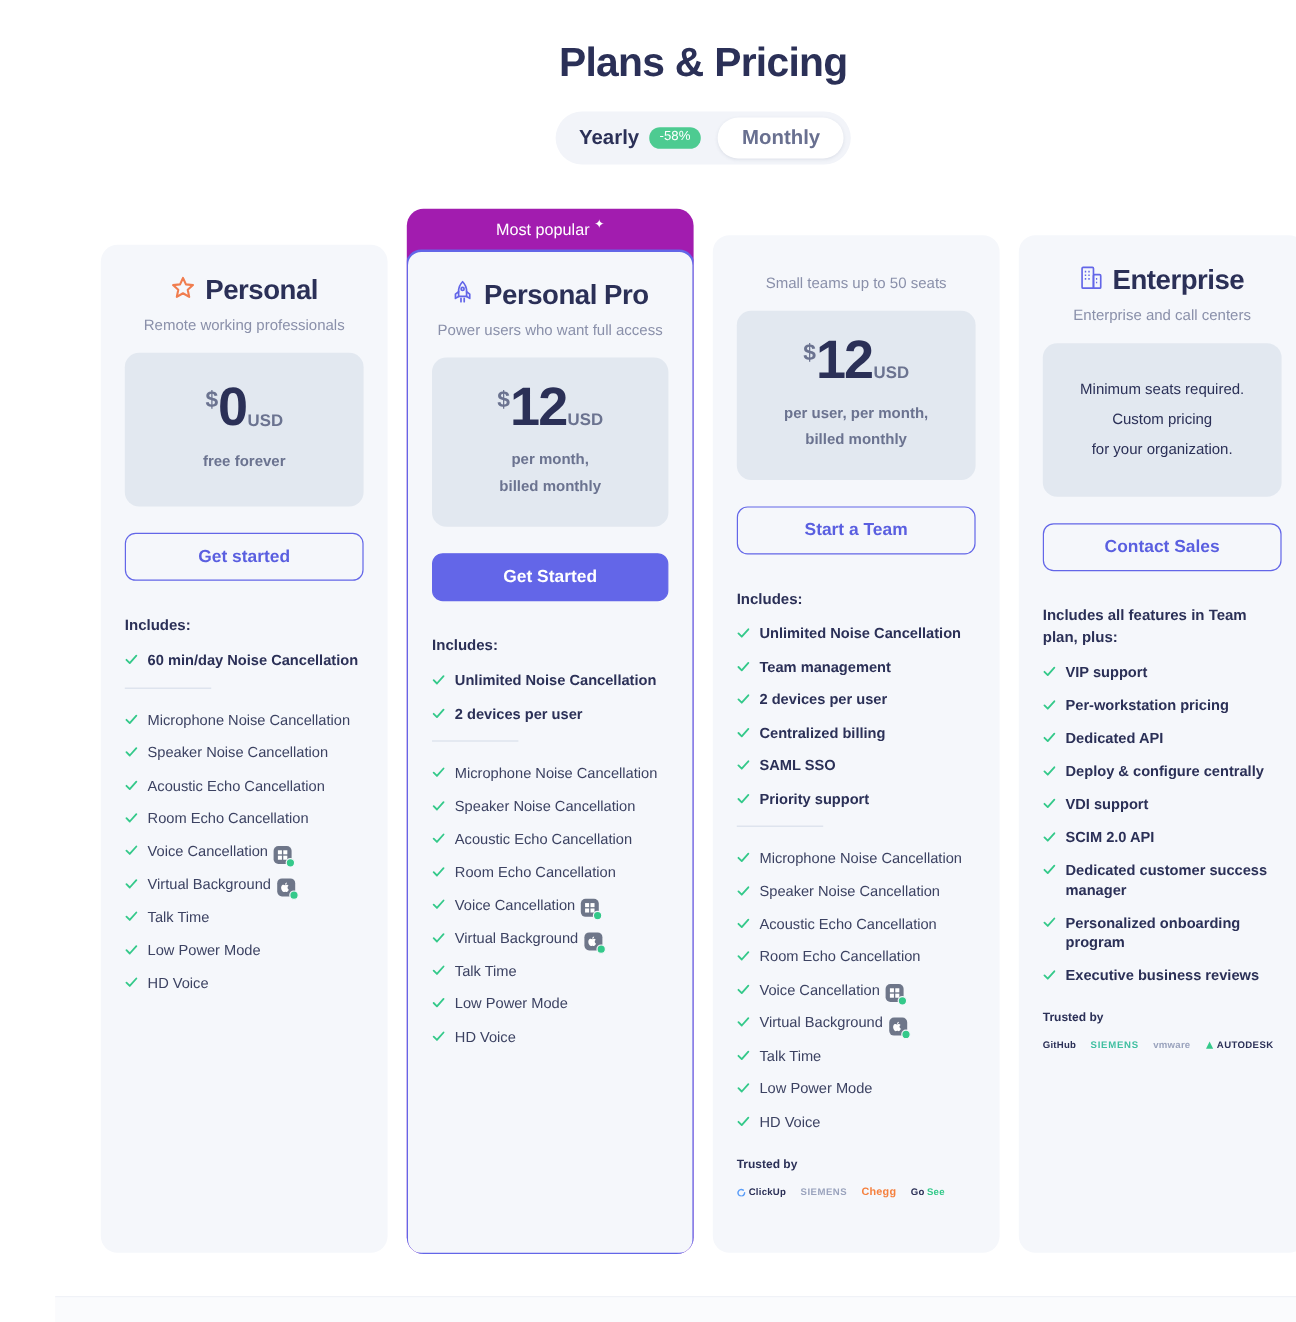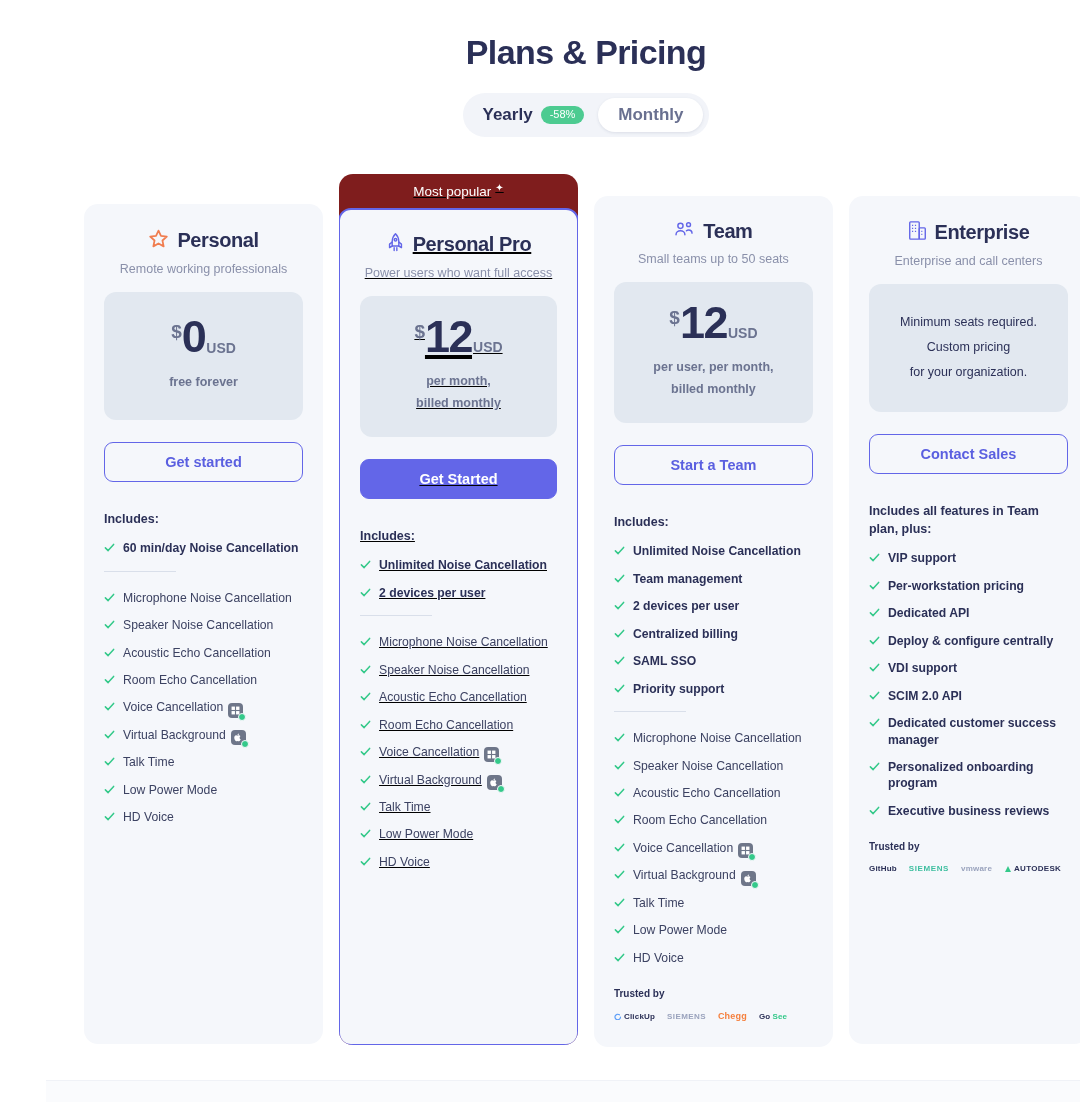--- a/index.html
+++ b/index.html
@@ -87,25 +87,24 @@
     padding: 24px 20px 26px;
   }
   .card.personal   { margin-top: 30px; min-height: 840px; }
   .card.team       { margin-top: 22px; min-height: 848px; }
   .card.enterprise { margin-top: 22px; min-height: 848px; }
 
   
   .card-featured {
     width: 240px;
     border-radius: 14px;
-    background: #7f1d1d;
+    background: #a21caf;
     padding-top: 0;
     overflow: hidden;
     position: relative;
-    text-decoration: underline;
   }
   .popular-banner {
     height: 34px;
     display: flex;
     align-items: center;
     justify-content: center;
     gap: 4px;
     color: #ffffff;
     font-size: 13.5px;
     font-weight: 500;
@@ -121,21 +120,21 @@
   }
 
   
   .plan-head {
     display: flex;
     align-items: center;
     justify-content: center;
     gap: 8px;
   }
   .plan-name {
-    font-size: 20px;
+    font-size: 23px;
     font-weight: bold;
     color: #2b3057;
     letter-spacing: -0.4px;
   }
   .plan-sub {
     text-align: center;
     font-size: 12.5px;
     color: #8a90aa;
     margin-top: 9px;
   }
@@ -565,31 +564,20 @@
               <svg class="check" viewBox="0 0 16 16" fill="none" stroke="#34c98a" stroke-width="2.2" stroke-linecap="round" stroke-linejoin="round">
                 <polyline points="2,8.5 6,12.5 14,3.5"></polyline>
               </svg>
               <span class="feat-text">HD Voice</span>
             </div>
         </div>
       </div>
     </div>
 
     <div class="card team">
-      <div class="plan-head">
-        <span>
-          <svg width="21" height="19" viewBox="0 0 26 22" fill="none" stroke="#6366e8" stroke-width="1.8" stroke-linecap="round" stroke-linejoin="round">
-            <circle cx="8" cy="6.5" r="3.2"></circle>
-            <path d="M2.5 17.5c0-3 2.5-5 5.5-5s5.5 2 5.5 5"></path>
-            <circle cx="18" cy="5" r="2.4"></circle>
-            <path d="M15.4 12.5c.7-.6 1.6-1 2.6-1 2.4 0 4.3 1.6 4.3 4"></path>
-          </svg>
-        </span>
-        <span class="plan-name">Team</span>
-      </div>
       <div class="plan-sub">Small teams up to 50 seats</div>
 
       <div class="price-box">
         <div class="price-row">
           <span class="currency">$</span>
           <span class="amount">12</span>
           <span class="unit">USD</span>
         </div>
         <div class="price-note">
           <div>per user, per month,</div>

